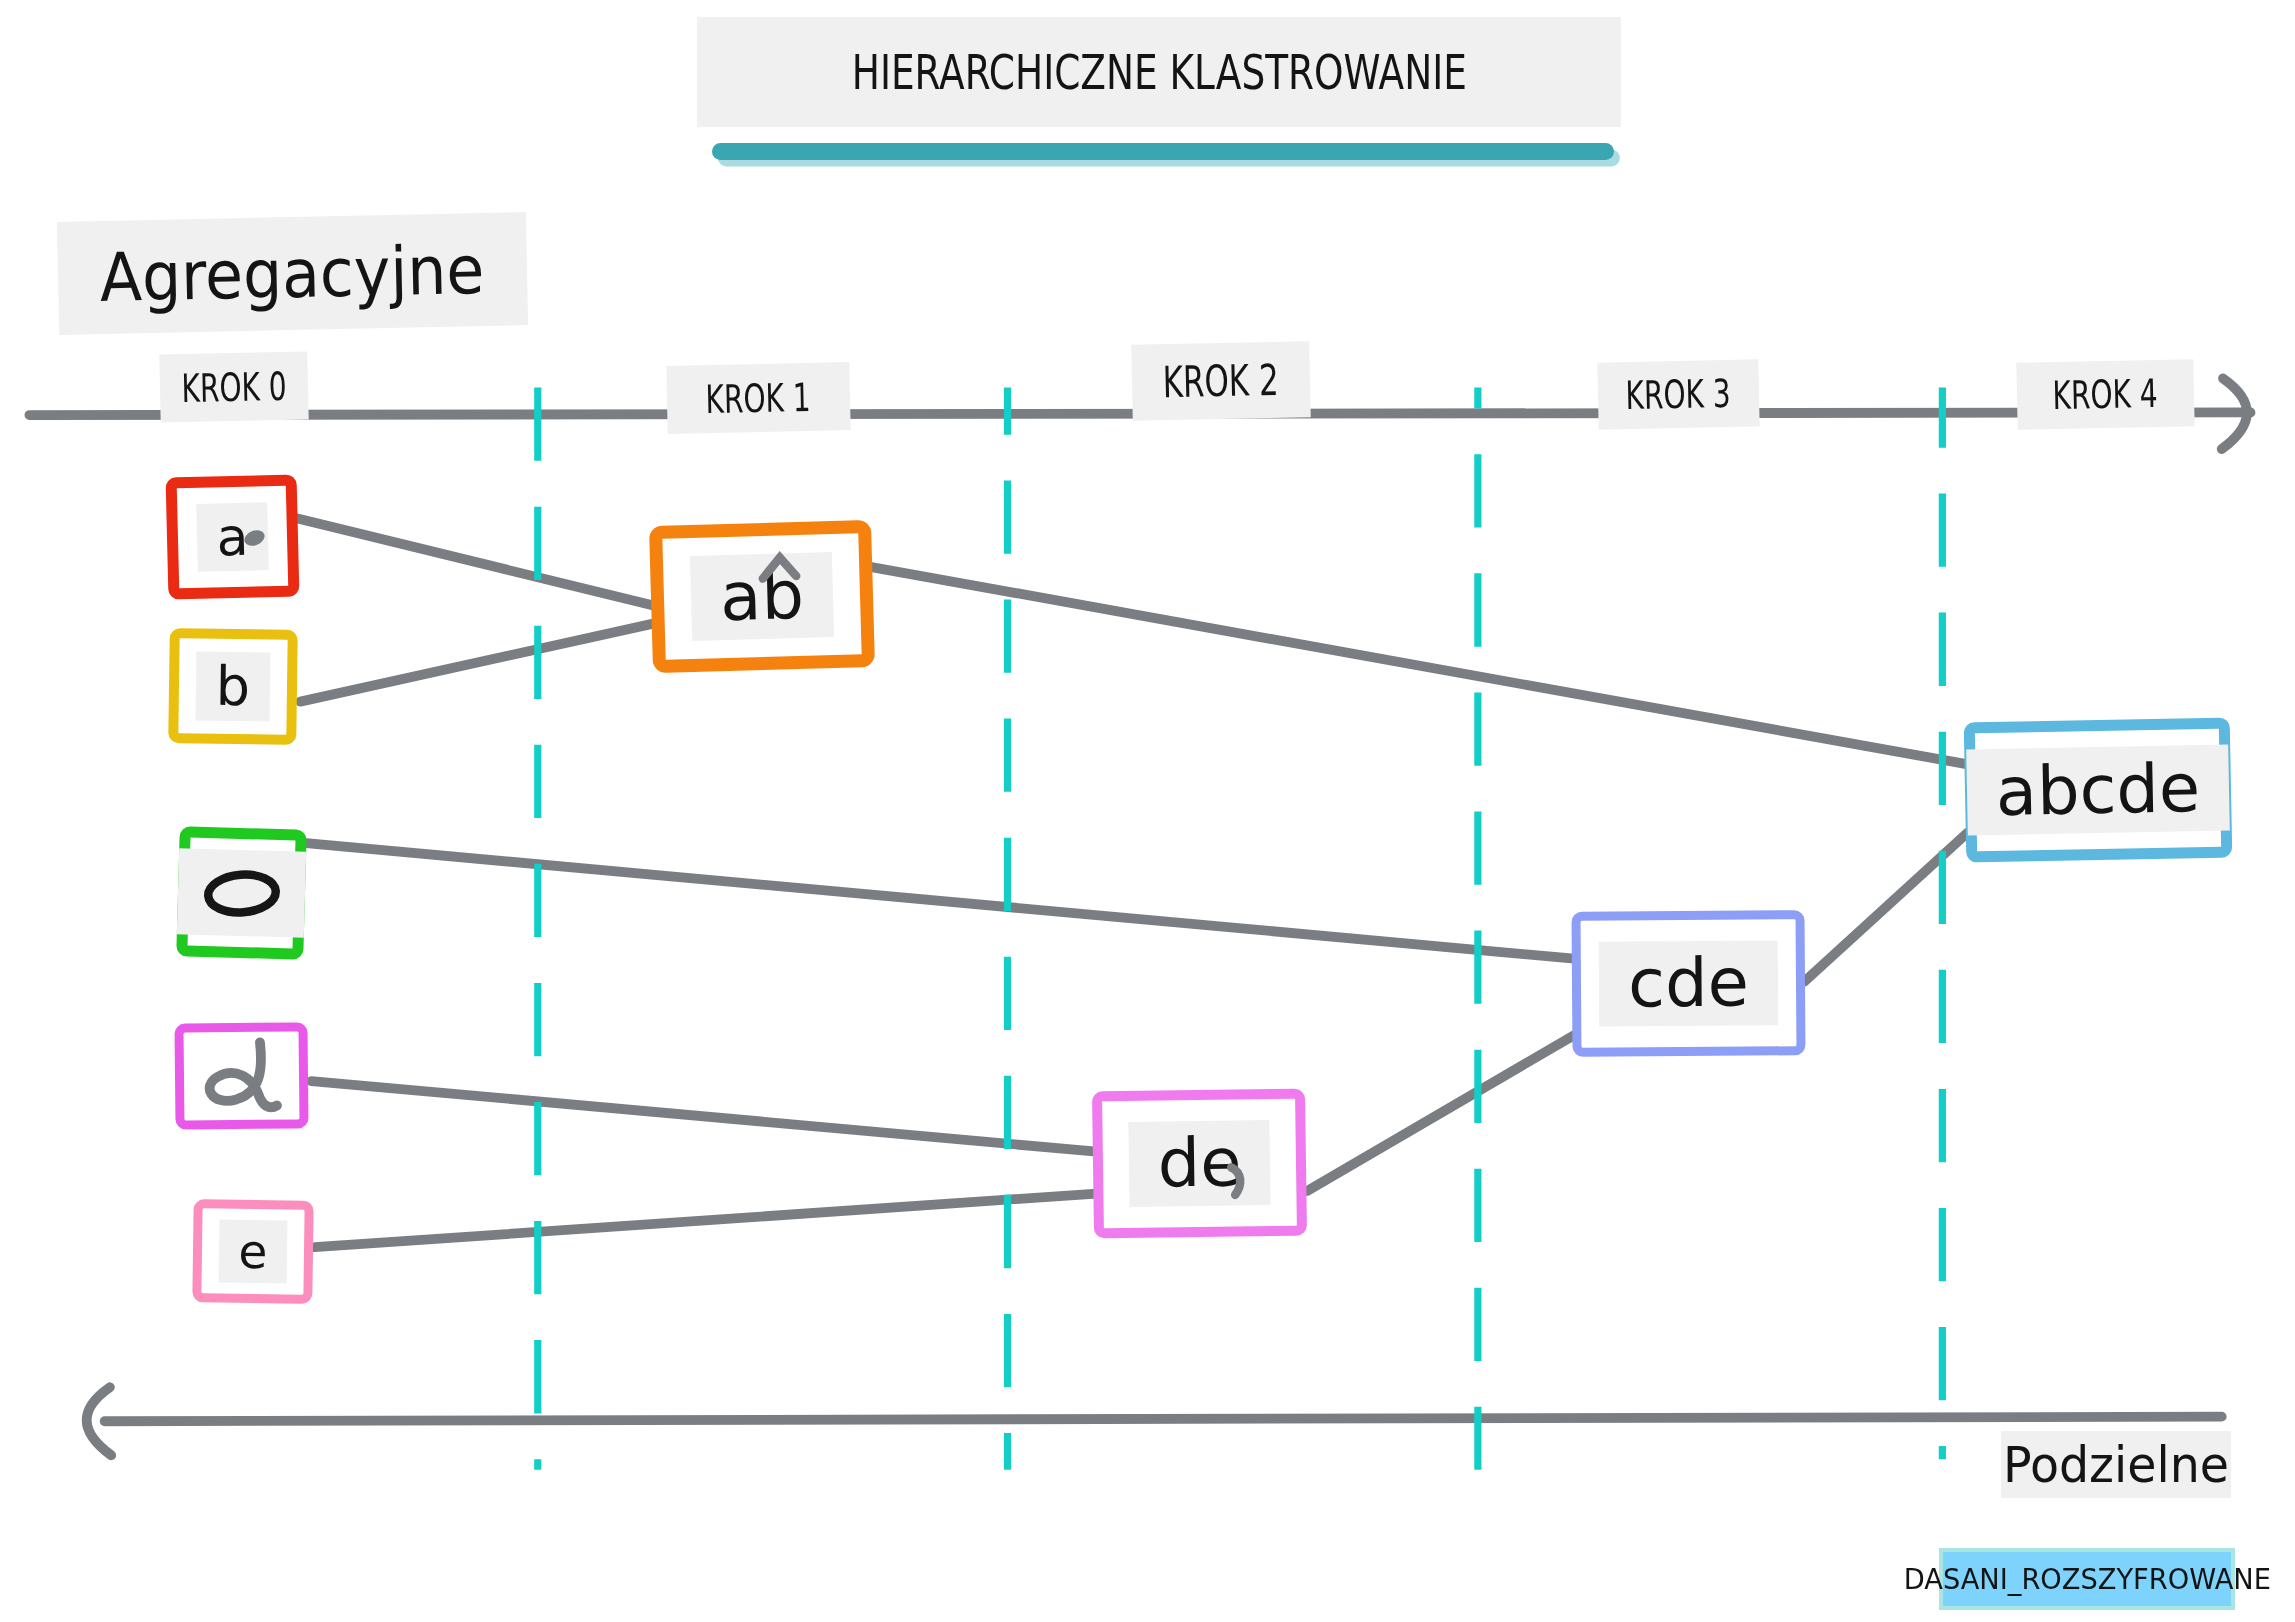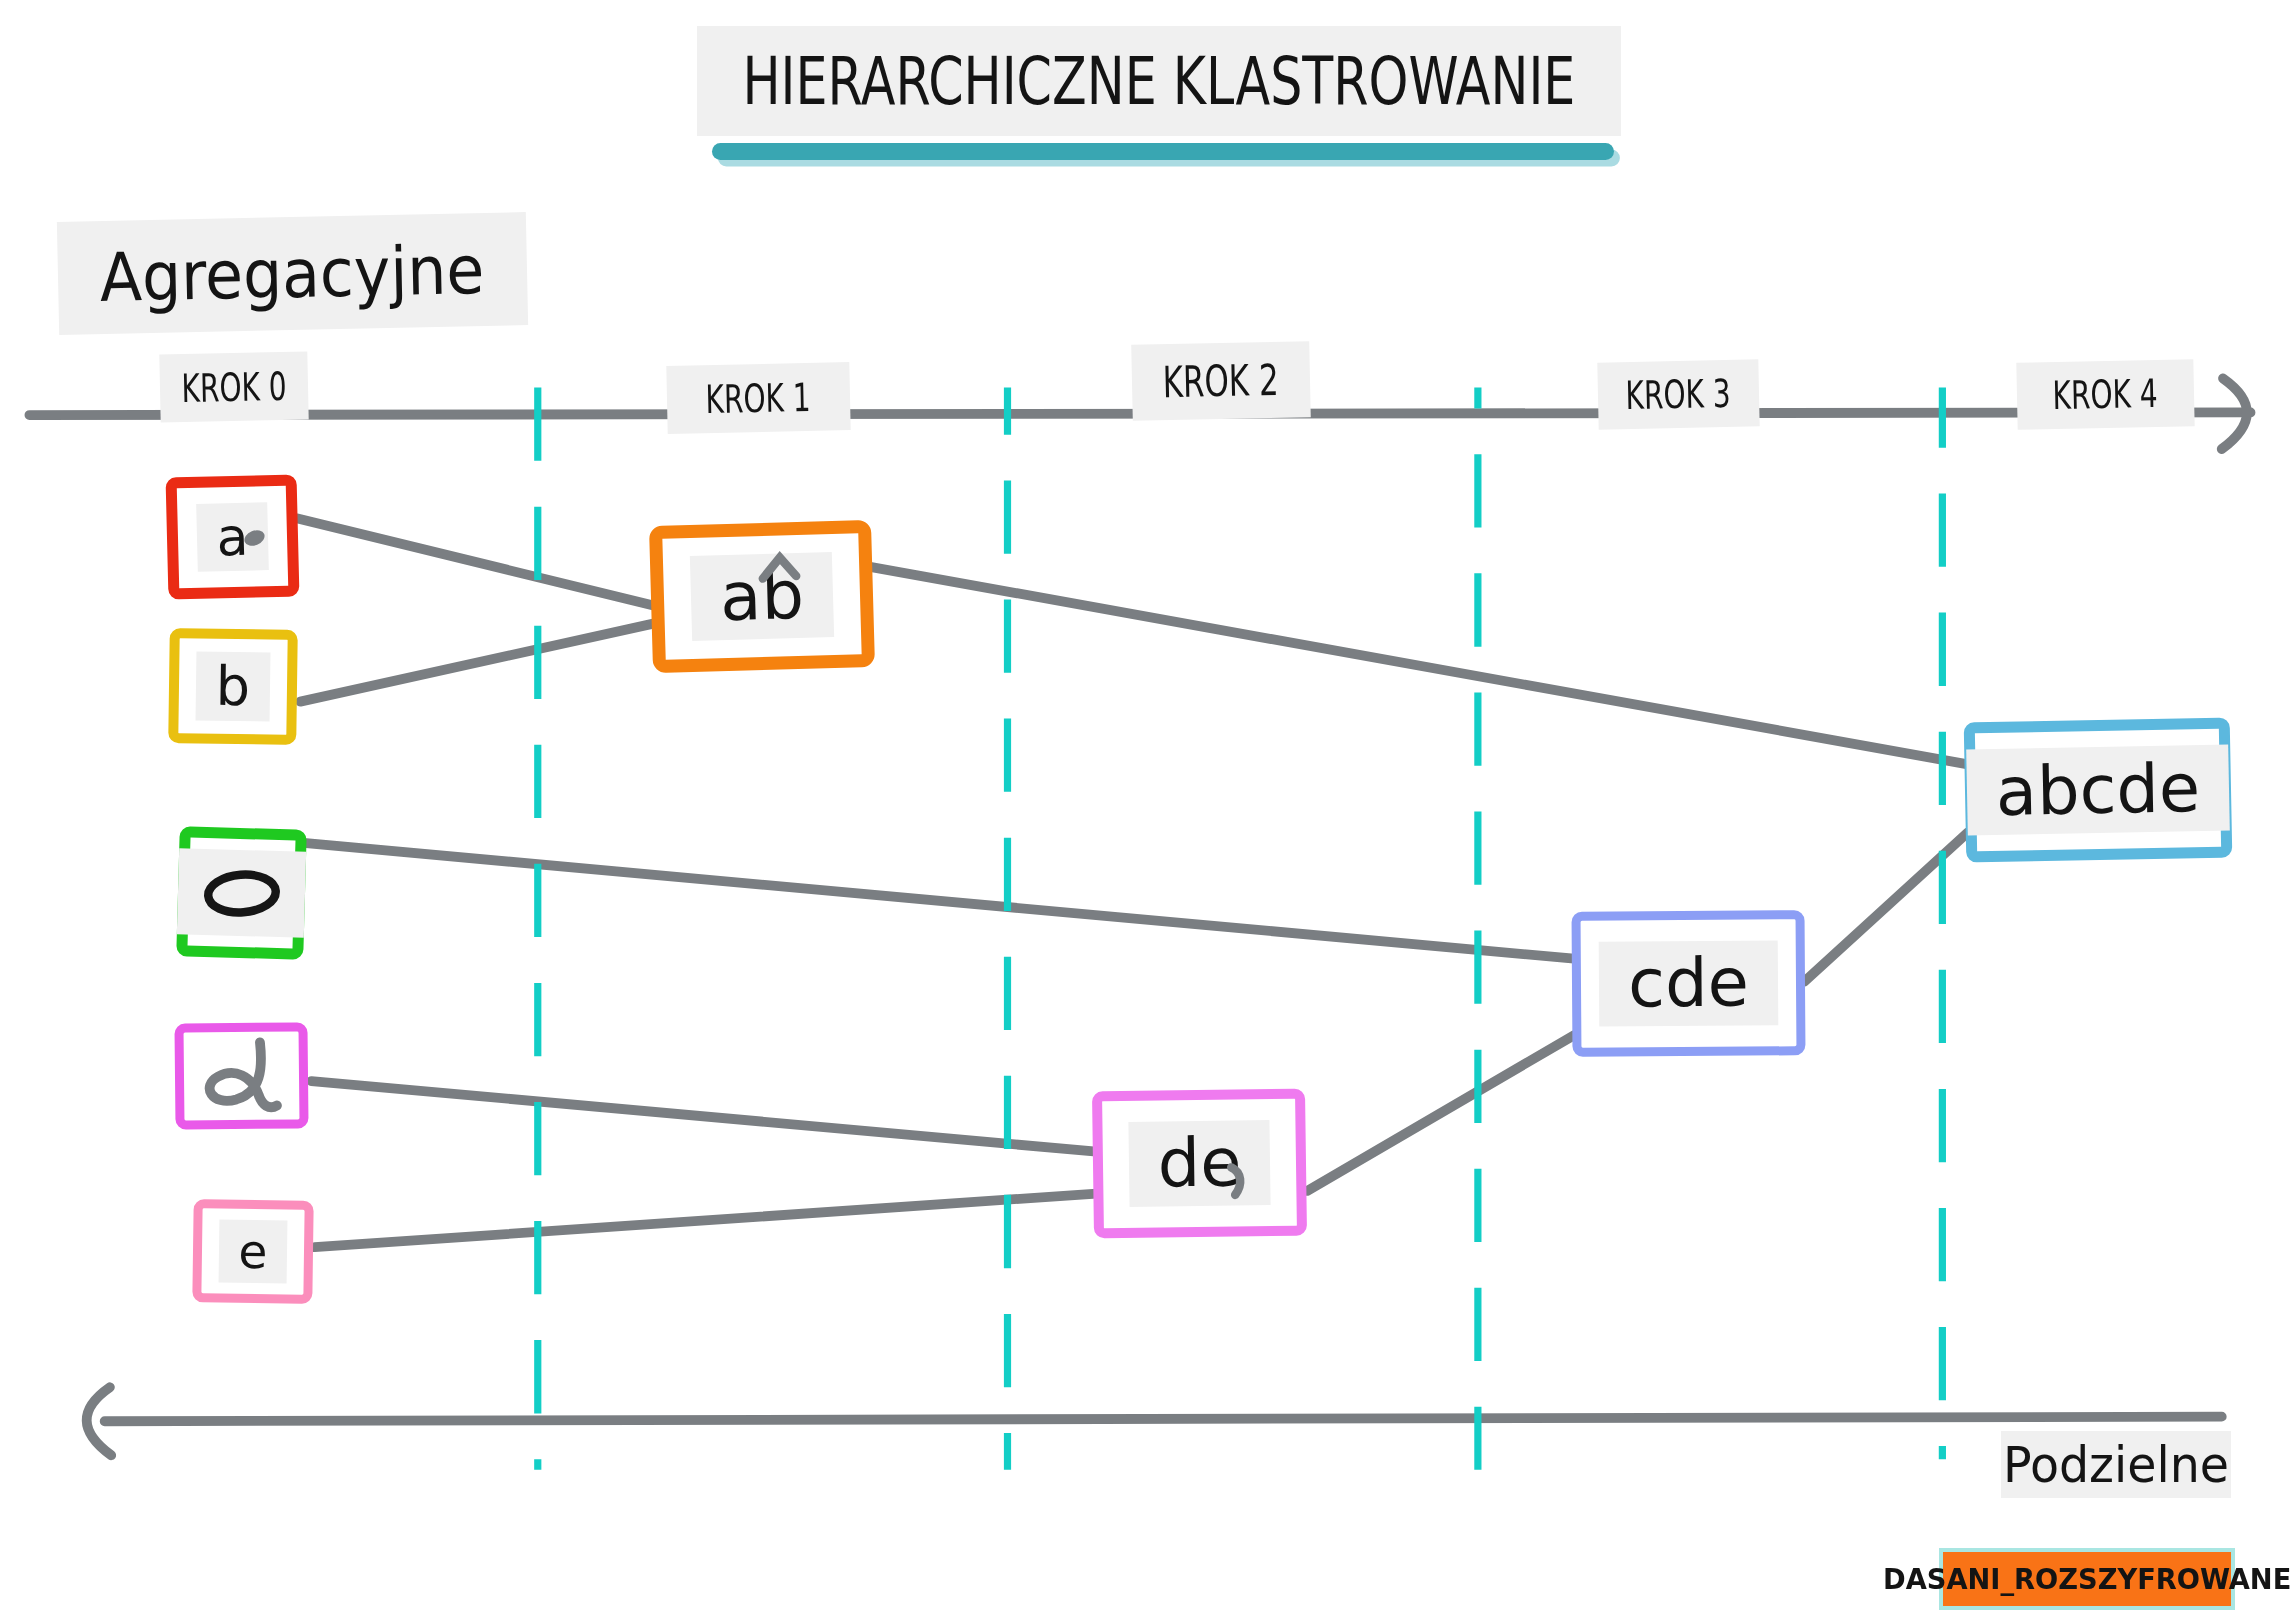--- a/index.html
+++ b/index.html
@@ -5,21 +5,21 @@
   html,body{margin:0;padding:0;}
   body{
     width:2295px;height:1623px;position:relative;overflow:hidden;
     background:#ffffff;color:#141414;
     font-family:"DejaVu Sans","Liberation Sans",sans-serif;
   }
   .patch{background:#f0f0f0;}
   .cx{display:flex;align-items:center;justify-content:center;}
 
   
-  .title{position:absolute;left:697px;top:26px;width:924px;height:110px;font-size:65px;align-items:center;}
+  .title{position:absolute;left:697px;top:17px;width:924px;height:110px;font-size:48px;align-items:center;}
   .title span{transform:scaleX(.78);white-space:nowrap;}
   .title-underline{position:absolute;left:712px;top:143px;width:902px;height:17px;
     background:#39a6b2;border-radius:9.2px;box-shadow:5.9px 6.5px 0 #aadbe2;}
   .agg{position:absolute;left:58px;top:217px;width:469px;height:113px;font-size:67px;transform:rotate(-1.2deg);}
   .agg span{transform:scaleX(.92);white-space:nowrap;}
   .podz{position:absolute;left:2001px;top:1431px;width:230px;height:67px;font-size:50px;}
   .podz span{transform:scaleX(.95);white-space:nowrap;}
 
   
   .step{position:absolute;font-size:39px;transform:rotate(-1.2deg);}
@@ -39,21 +39,21 @@
   .node.nd{left:175px;top:1023px;width:133px;height:106px;border-width:9.8px;transform:rotate(-.6deg);}
   .node.ne{left:193px;top:1200px;width:120px;height:103px;border-width:9.2px;transform:rotate(.8deg);font-size:47px;}
   .node.nab{left:651px;top:523px;width:222px;height:147px;border-width:13px;transform:rotate(-1.6deg);font-size:67px;border-radius:13px;}
   .node.nde{left:1093px;top:1090px;width:213px;height:147px;border-width:10.5px;transform:rotate(-.8deg);font-size:67px;}
   .node.ncde{left:1572px;top:911px;width:233px;height:145px;border-width:9.2px;transform:rotate(-.4deg);font-size:67px;}
   .node.nabcde{left:1965px;top:720px;width:266px;height:140px;border-width:11px;transform:rotate(-1.1deg);font-size:67px;}
   .node.nab .lbl,.node.nde .lbl,.node.ncde .lbl,.node.nabcde .lbl{padding:9.2px 29px;}
 
   
   .wm{position:absolute;left:1939px;top:1548px;width:296px;height:62px;
-      border:4.6px solid #a9e6e2;background:#f97316;font-size:29px;box-sizing:border-box;font-weight:bold;}
+      border:4.6px solid #a9e6e2;background:#7dd3fc;font-size:29px;box-sizing:border-box;}
   .wm span{transform:scaleX(.94);white-space:nowrap;}
 
   svg.layer{position:absolute;left:0;top:0;pointer-events:none;}
 </style>
 </head>
 <body>
 
 <svg class="layer" width="2295" height="1623" viewBox="0 0 3508 2480">
 
   <g stroke="#7a7e82" stroke-width="15" stroke-linecap="round" fill="none">

